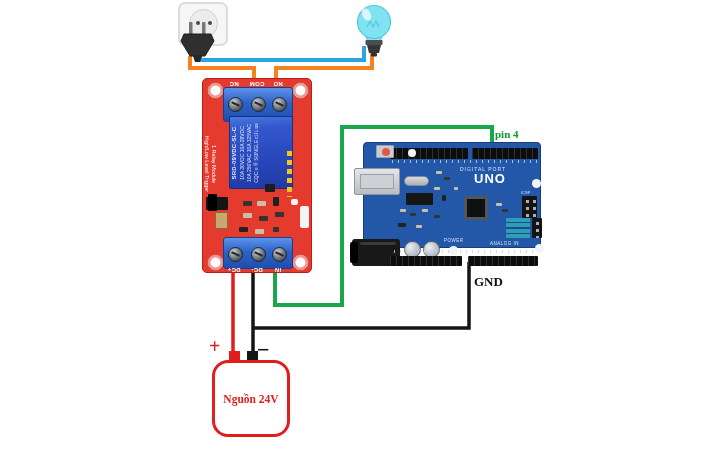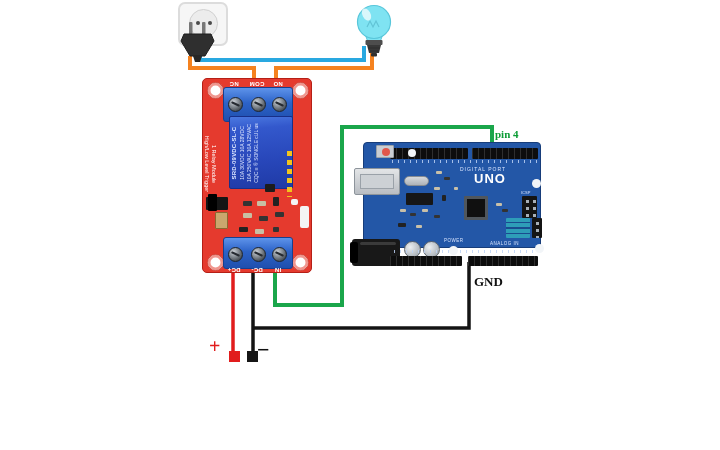--- a/index.html
+++ b/index.html
@@ -215,19 +215,22 @@
     <div class="hdr" style="left:104px;top:113px;width:70px;height:10px;"></div>
 
     <div class="whole" style="left:168px;top:36px;width:9px;height:9px;"></div>
     <div class="whole" style="left:171px;top:101px;width:9px;height:9px;"></div>
     <div class="whole" style="left:85px;top:103px;width:9px;height:9px;"></div>
   </div>
 
   <div class="term" style="left:229px;top:351px;width:11px;height:11px;background:#e11d1d;"></div>
   <div class="term" style="left:247px;top:351px;width:11px;height:11px;background:#161616;"></div>
 
+  <div class="comp battery">
+    <span>Nguồn 24V</span>
+  </div>
 
   <span class="lbl" style="left:495px;top:128px;font-size:11px;color:#0b9c35;">pin 4</span>
   <span class="lbl" style="left:474px;top:274px;font-size:13px;color:#111;">GND</span>
   <span class="lbl" style="left:209px;top:336px;font-size:20px;color:#e11d1d;line-height:20px;">+</span>
   <span class="lbl" style="left:257px;top:339px;font-size:22px;color:#111;line-height:22px;font-weight:900;">−</span>
 
 </div>
 
 </body></html>

